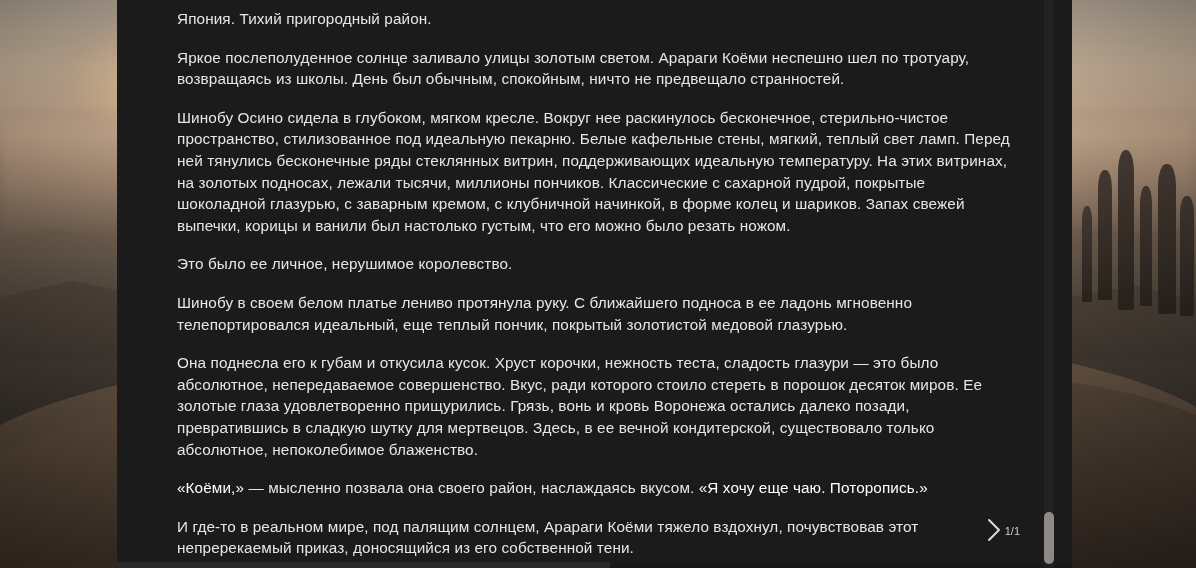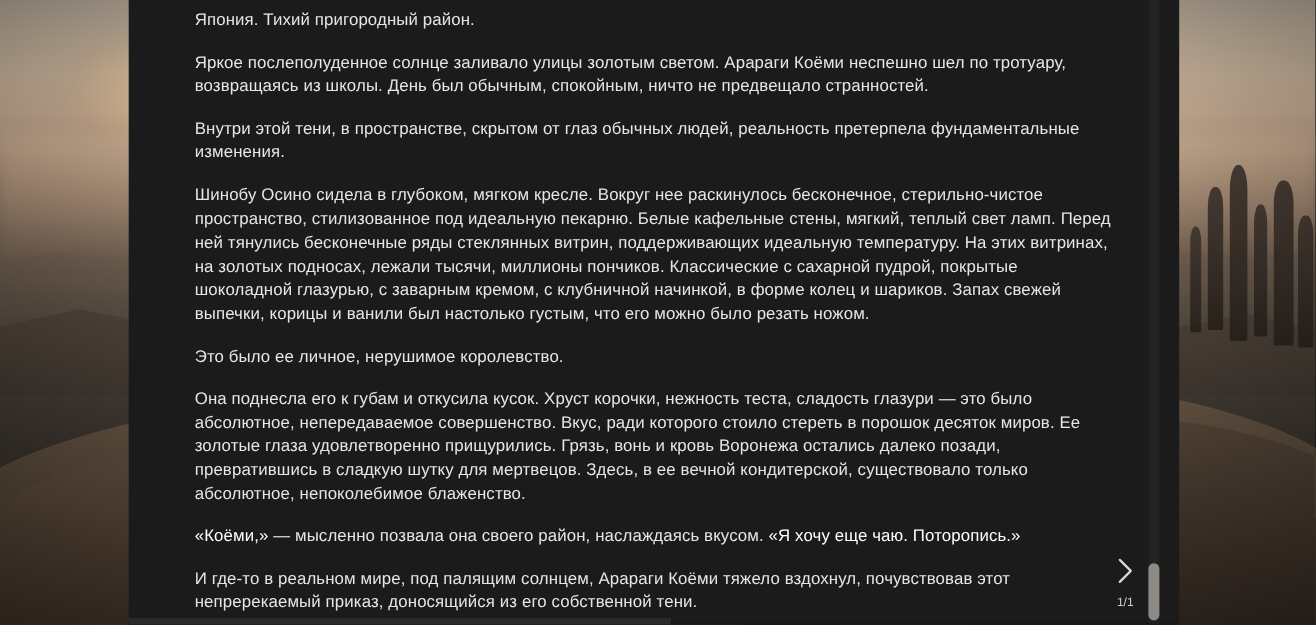--- a/index.html
+++ b/index.html
@@ -149,28 +149,28 @@
     position: absolute;
     left: 0; bottom: 0;
     width: 493px;
     height: 6px;
     background: #2a2a2a;
   }
 
   
   .next-page {
     position: absolute;
-    right: 32px;
+    right: 52px;
     bottom: 14px;
     width: 34px;
     height: 48px;
     display: flex;
-    flex-direction: column;
+    flex-direction: row;
     align-items: center;
-    justify-content: space-between;
+    justify-content: flex-end;
     color: #d8d5d0;
     cursor: pointer;
     user-select: none;
   }
   .next-page svg { display: block; }
   .page-indicator {
     font-size: 11px;
     color: #cfccc7;
     margin-top: 2px;
     line-height: 12px;
@@ -215,23 +215,23 @@
     <div class="bg-dune-b"></div>
     <div class="bg-dune-c"></div>
     <div class="bg-vignette"></div>
   </div>
 
   <div class="reader">
     <div class="reader-inner">
       <div class="story">
         <p>Япония. Тихий пригородный район.</p>
         <p>Яркое послеполуденное солнце заливало улицы золотым светом. Арараги Коёми неспешно шел по тротуару, возвращаясь из школы. День был обычным, спокойным, ничто не предвещало странностей.</p>
-        <p>Внутри этой тени, в пространстве, скрытом от глаз обычных людей, реальность претерпела фундаментальные изменения.</p>
         <p>Шинобу Осино сидела в глубоком, мягком кресле. Вокруг нее раскинулось бесконечное, стерильно-чистое пространство, стилизованное под идеальную пекарню. Белые кафельные стены, мягкий, теплый свет ламп. Перед ней тянулись бесконечные ряды стеклянных витрин, поддерживающих идеальную температуру. На этих витринах, на золотых подносах, лежали тысячи, миллионы пончиков. Классические с сахарной пудрой, покрытые шоколадной глазурью, с заварным кремом, с клубничной начинкой, в форме колец и шариков. Запах свежей выпечки, корицы и ванили был настолько густым, что его можно было резать ножом.</p>
         <p>Это было ее личное, нерушимое королевство.</p>
+        <p>Шинобу в своем белом платье лениво протянула руку. С ближайшего подноса в ее ладонь мгновенно телепортировался идеальный, еще теплый пончик, покрытый золотистой медовой глазурью.</p>
         <p>Она поднесла его к губам и откусила кусок. Хруст корочки, нежность теста, сладость глазури — это было абсолютное, непередаваемое совершенство. Вкус, ради которого стоило стереть в порошок десяток миров. Ее золотые глаза удовлетворенно прищурились. Грязь, вонь и кровь Воронежа остались далеко позади, превратившись в сладкую шутку для мертвецов. Здесь, в ее вечной кондитерской, существовало только абсолютное, непоколебимое блаженство.</p>
         <p>
           <span class="dialog-red">«Коёми,»</span><span> — мысленно позвала она своего район, наслаждаясь вкусом. </span><span class="dialog-red">«Я хочу еще чаю. Поторопись.»</span>
         </p>
         <p>И где-то в реальном мире, под палящим солнцем, Арараги Коёми тяжело вздохнул, почувствовав этот непререкаемый приказ, доносящийся из его собственной тени.</p>
       </div>
     </div>
 
     <div class="reader-bottom-fade"></div>
     <div class="bottom-bar"></div>

